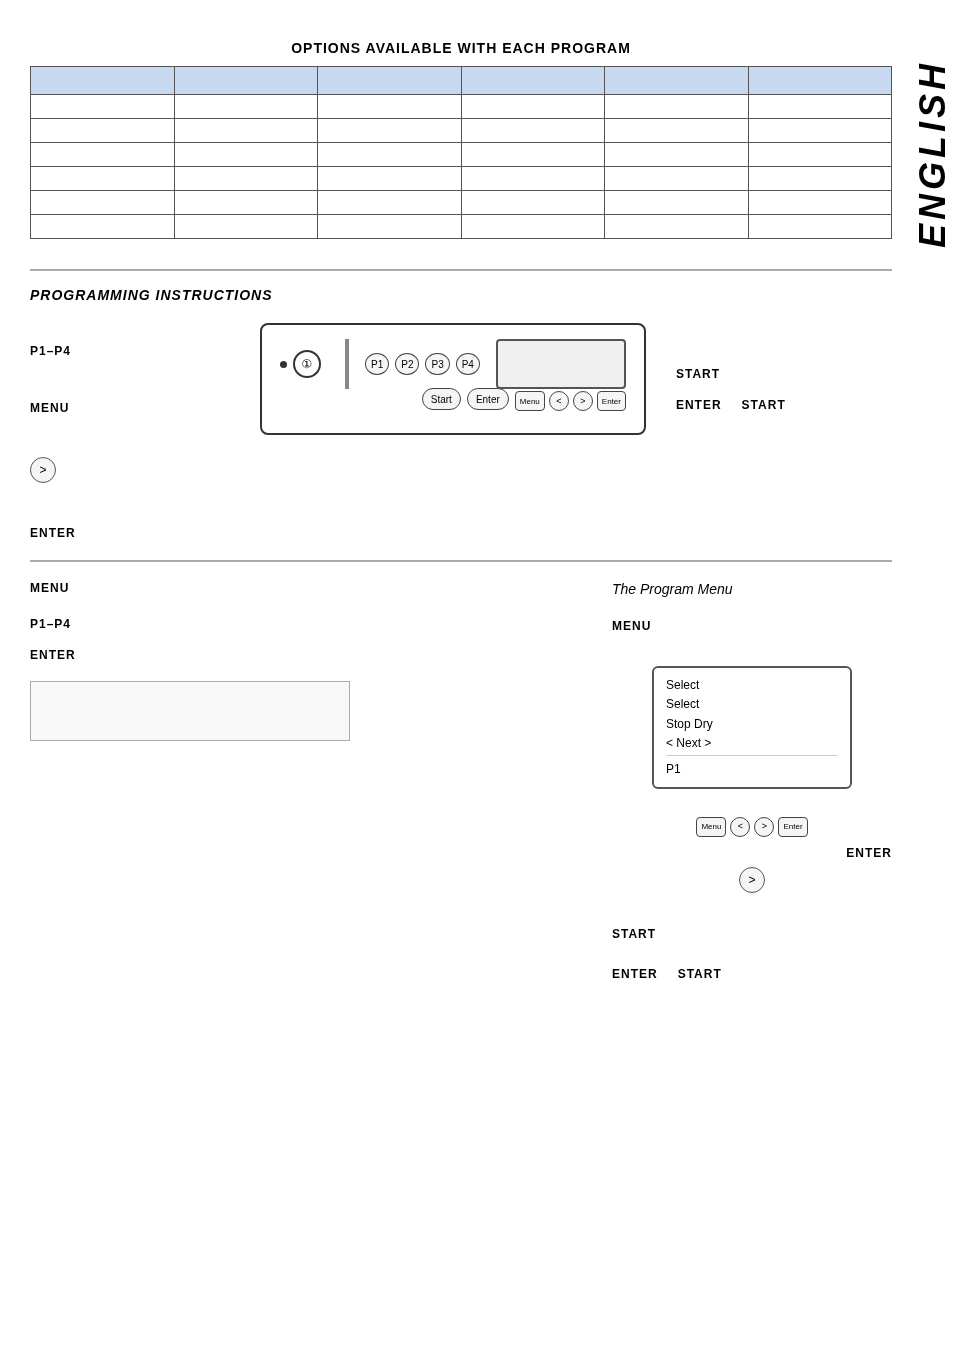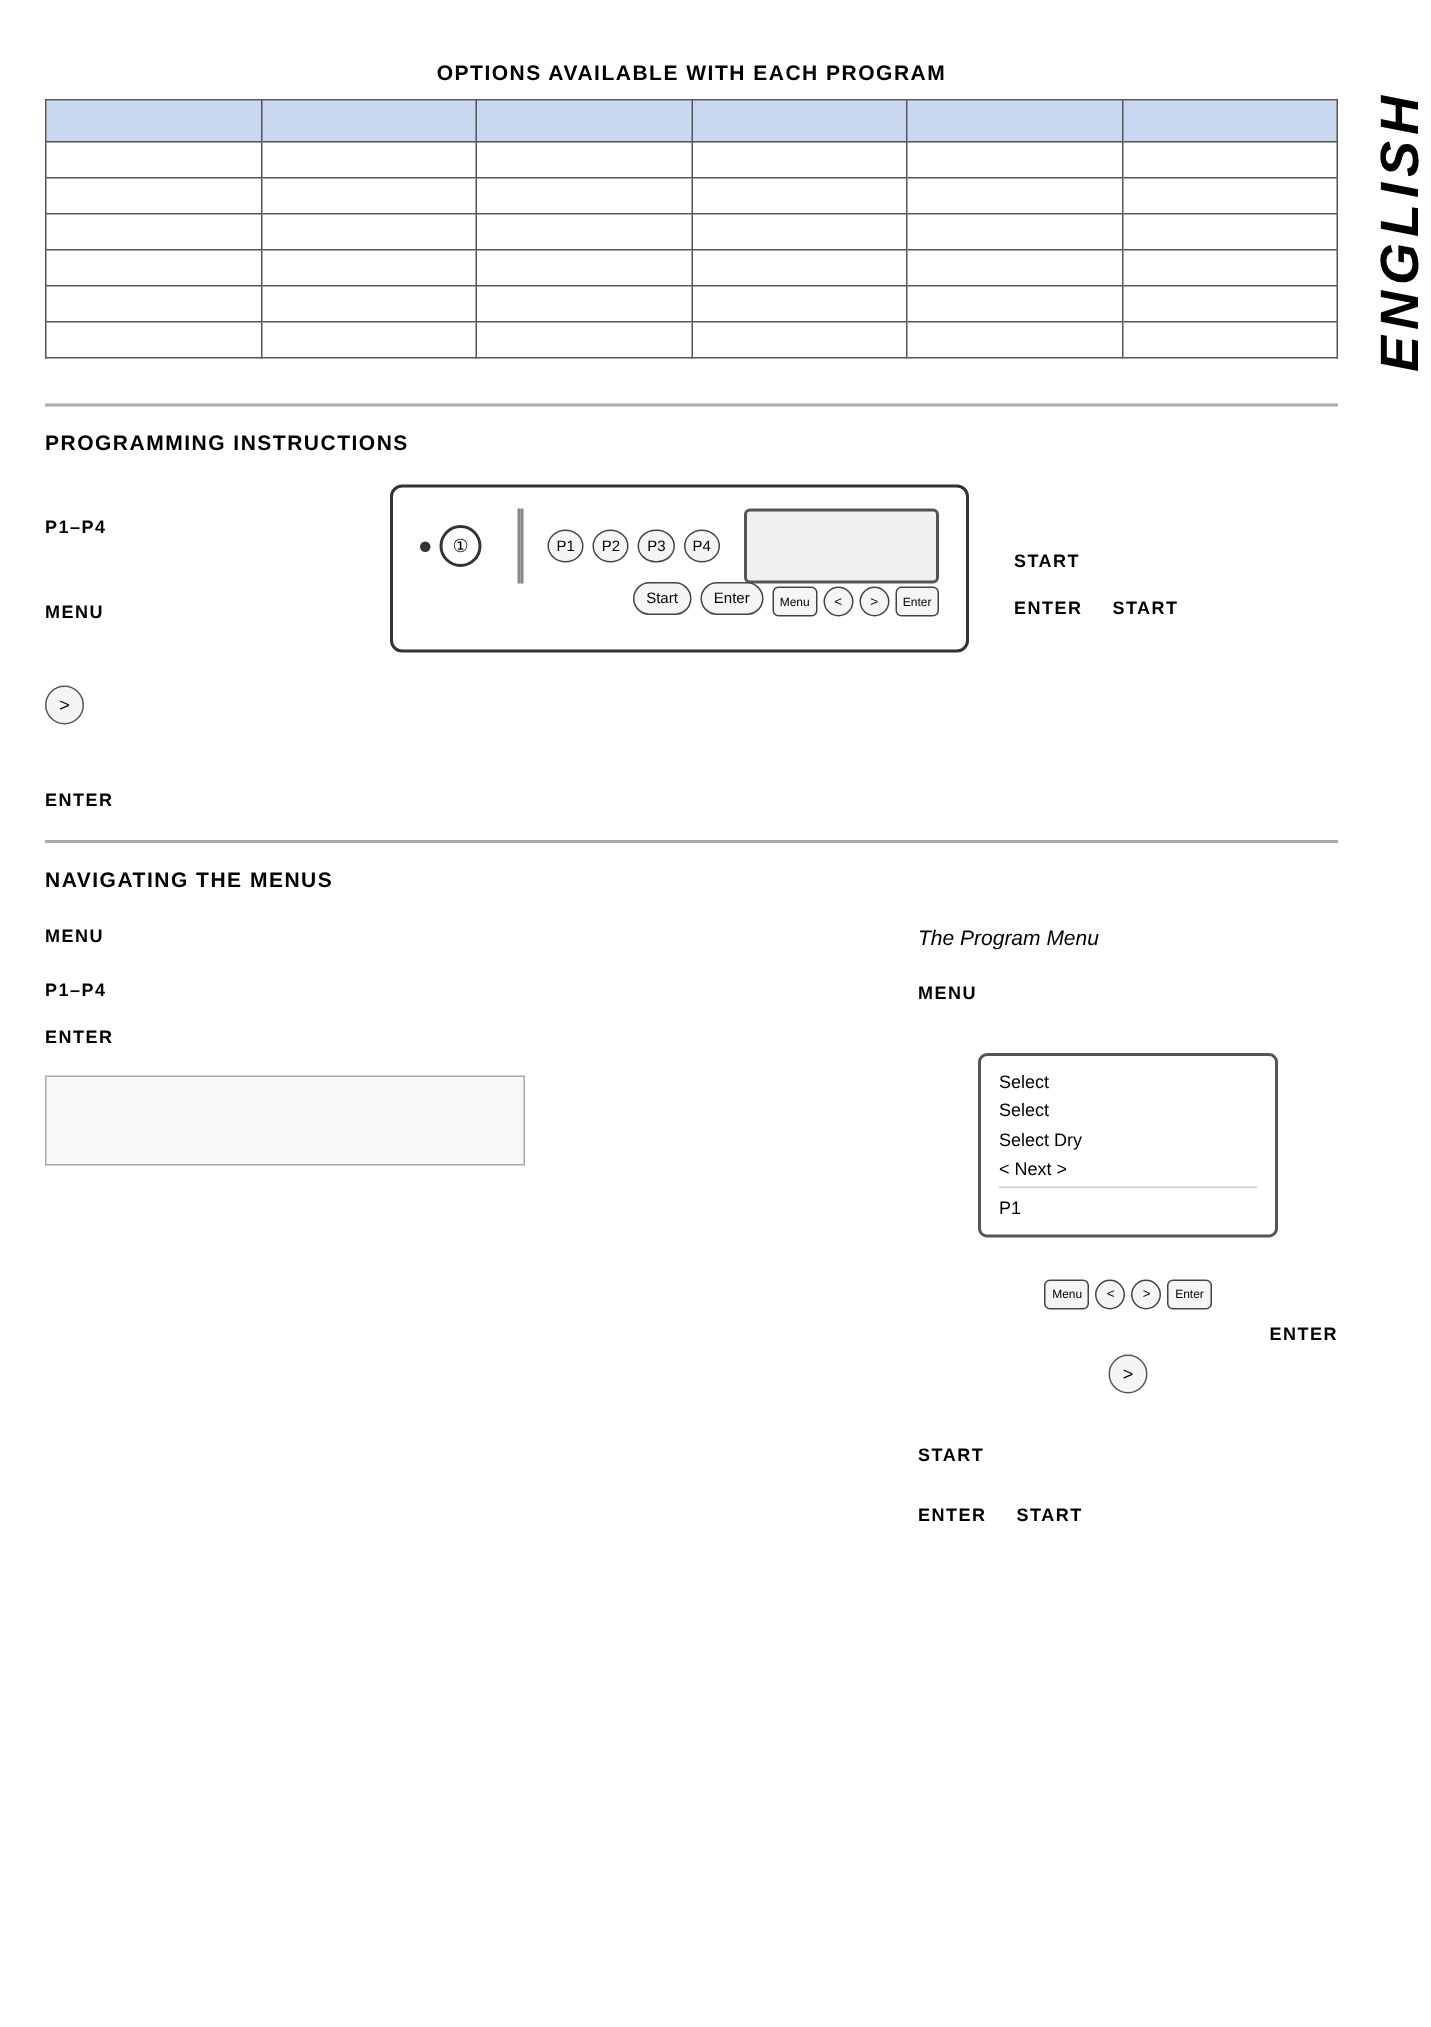--- a/index.html
+++ b/index.html
@@ -67,20 +67,21 @@
     
     .divider {
       border: none;
       border-top: 2px solid #aaa;
       margin: 20px 0 16px 0;
     }
 
     
     .section-heading {
       font-weight: bold;
+      font-style: italic;
       font-size: 14px;
       margin-bottom: 20px;
       letter-spacing: 1px;
     }
 
     
     .prog-layout {
       display: flex;
       gap: 30px;
       margin-bottom: 20px;
@@ -419,21 +420,20 @@
       <div style="display:flex; gap:20px;">
         <span class="bold-key">ENTER</span>
         <span class="bold-key">START</span>
       </div>
     </div>
   </div>
 
   <hr class="divider">
 
   <div class="nav-section">
-    <div class="section-heading">NAVIGATING THE MENUS</div>
 
     <div style="display:flex; gap:30px; align-items:flex-start;">
 
       <div class="nav-left">
         <div style="margin-bottom:16px;">
           <span class="bold-key">MENU</span>
         </div>
         <div style="margin-bottom:10px; font-size:12px;">
           <span class="bold-key">P1–P4</span>
         </div>
@@ -450,21 +450,21 @@
           <div style="font-weight:normal; font-style:italic; font-size:14px; margin-bottom:4px;">The Program Menu</div>
 
           <div>
             <span class="bold-key">MENU</span>
           </div>
 
           <div class="menu-display-wrapper">
             <div class="menu-display-box">
               <div>Select</div>
               <div>Select</div>
-              <div>Select Dry</div>
+              <div>Stop Dry</div>
               <div>&lt; Next &gt;</div>
               <div class="menu-p1-label">P1</div>
             </div>
 
             <div class="menu-nav-row">
               <span class="btn-nav-rect">Menu</span>
               <span class="btn-nav">&lt;</span>
               <span class="btn-nav">&gt;</span>
               <span class="btn-nav-rect">Enter</span>
             </div>

